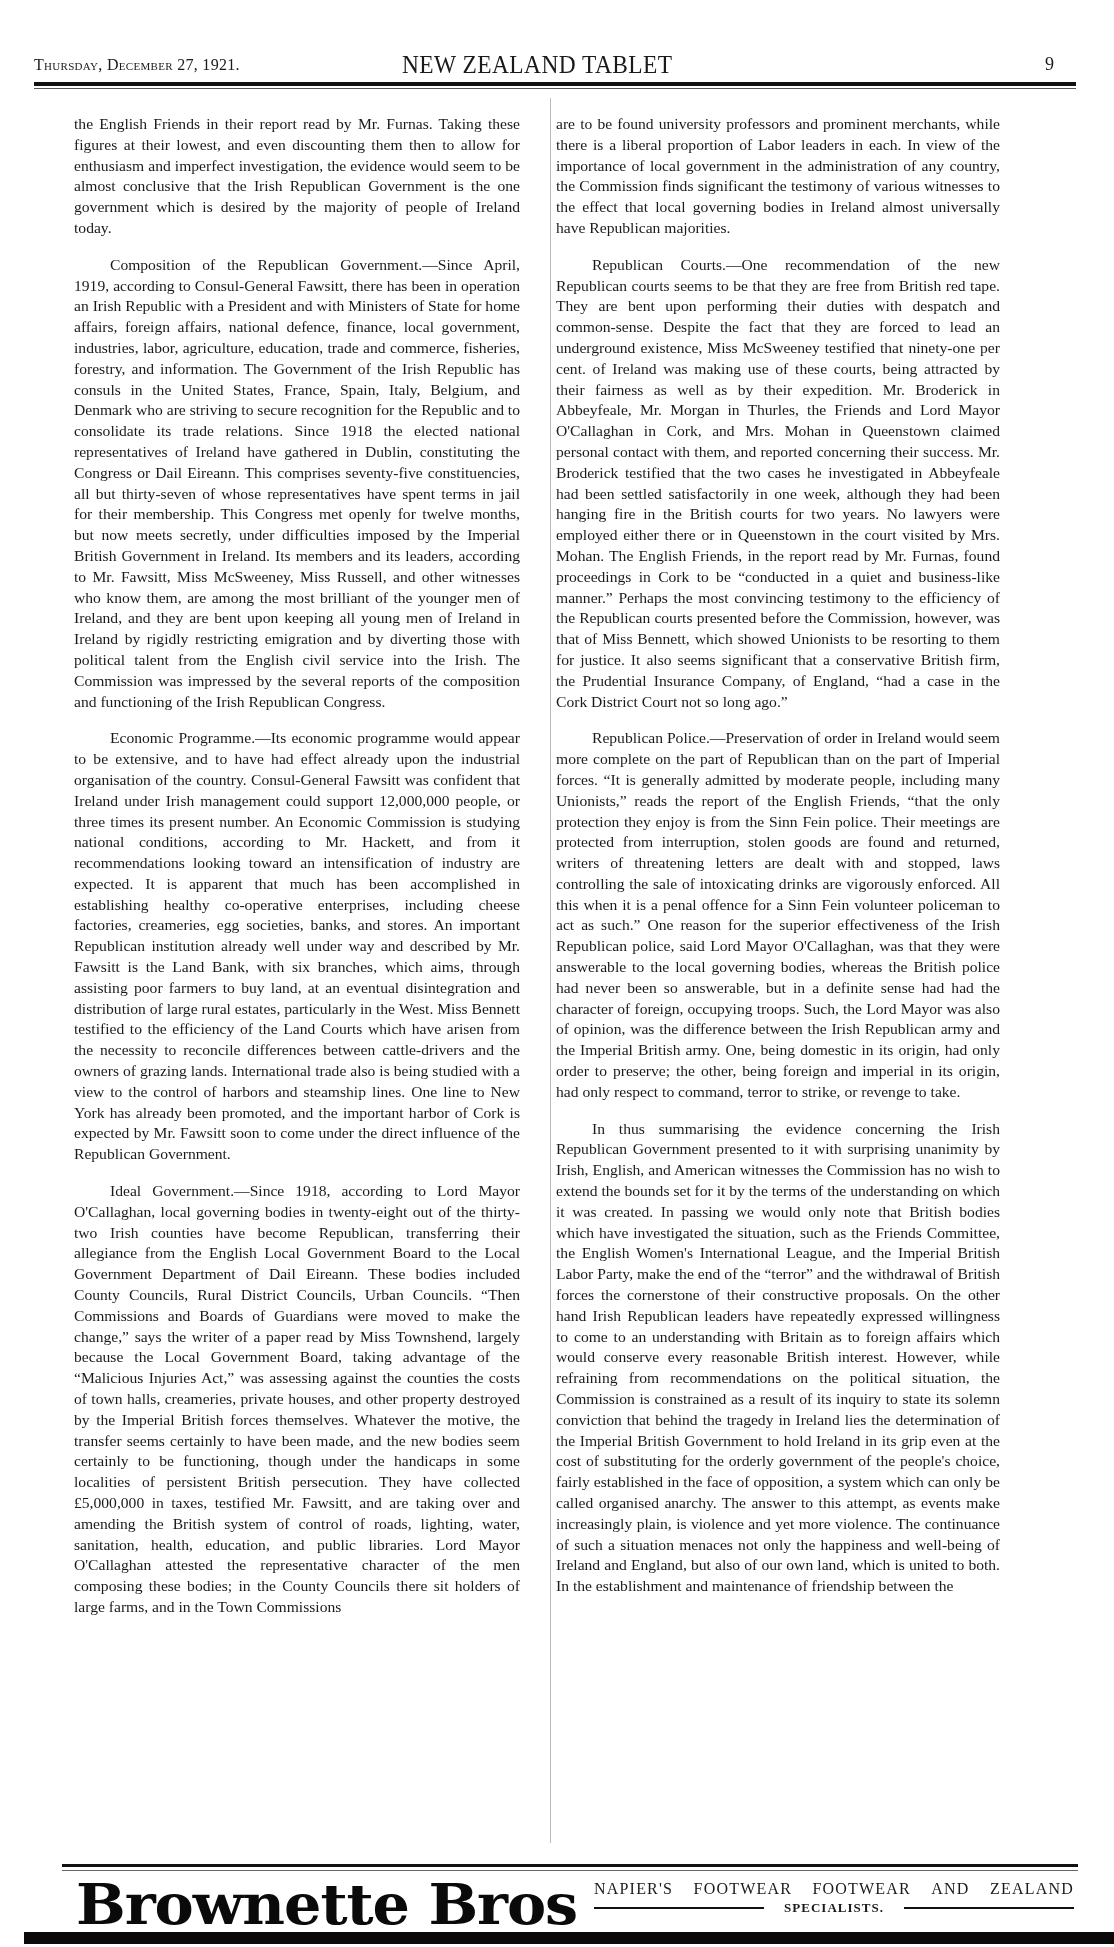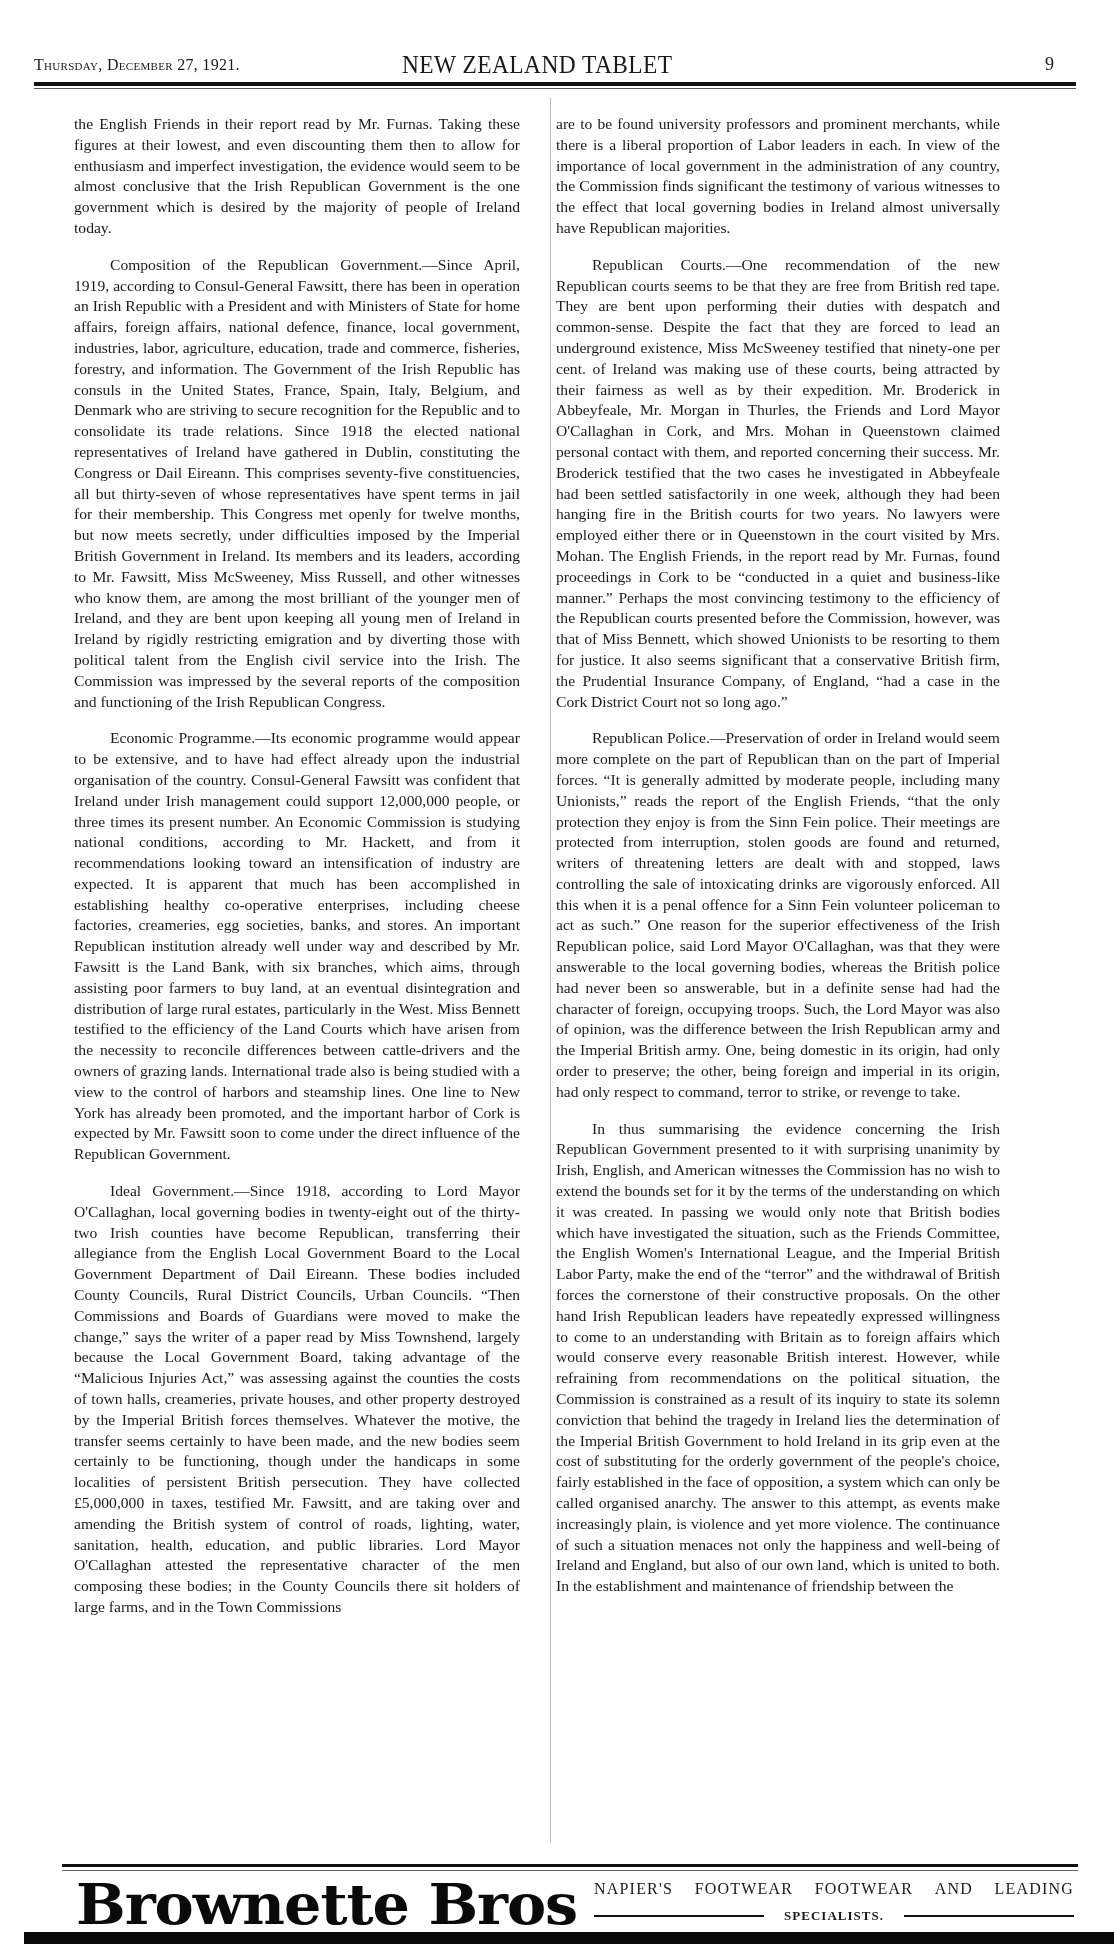--- a/index.html
+++ b/index.html
@@ -15,21 +15,21 @@
   .col-right { left:540px; width:476px; }
   .col p { margin:16px; text-indent:0; }
   .col p.indent { text-indent:36px; }
   .col-divider { position:absolute; left:550px; top:98px; width:1px; height:1745px; background:#bbb; }
   .footer-rule { position:absolute; left:62px; top:1864px; width:1016px; height:3px; background:#111; }
   .footer-rule2 { position:absolute; left:62px; top:1870px; width:1016px; height:1px; background:#666; }
   .ad-banner { position:absolute; left:14px; top:1872px; width:1100px; height:70px; }
   .ad-brand { position:absolute; left:62px; top:0; font-family:"DejaVu Serif", serif; font-weight:bold; font-size:56px; line-height:64px; letter-spacing:-1px; transform:scaleX(1.05); transform-origin:left; color:#0a0a0a; }
   .ad-bar { position:absolute; left:10px; top:60px; width:1090px; height:12px; background:#0a0a0a; }
   .ad-tagline { position:absolute; left:580px; top:8px; width:480px; font-size:16px; letter-spacing:1.2px; display:flex; justify-content:space-between; }
-  .ad-sub { position:absolute; left:580px; top:36px; width:480px; display:flex; align-items:center; gap:20px; font-size:13px; font-weight:bold; letter-spacing:1px; }
+  .ad-sub { position:absolute; left:580px; top:28px; width:480px; display:flex; align-items:center; gap:20px; font-size:13px; font-weight:bold; letter-spacing:1px; }
   .ad-sub .line { flex:1; height:2px; background:#111; }
 </style>
 </head>
 <body>
 
 <div class="masthead">
   <span class="mast-date">Thursday, December 27, 1921.</span>
   <span class="mast-title">NEW ZEALAND TABLET</span>
   <span class="mast-page">9</span>
 </div>
@@ -55,21 +55,21 @@
 <div class="footer-rule"></div>
 <div class="footer-rule2"></div>
 
 <div class="ad-banner">
   <span class="ad-brand">Brownette Bros</span>
   <div class="ad-tagline">
     <span>NAPIER'S</span>
     <span>FOOTWEAR</span>
     <span>FOOTWEAR</span>
     <span>AND</span>
-    <span>LEADING</span>
+    <span>ZEALAND</span>
   </div>
   <div class="ad-sub">
     <span class="line"></span>
     <span>SPECIALISTS.</span>
     <span class="line"></span>
   </div>
   <div class="ad-bar"></div>
 </div>
 
 </body></html>

